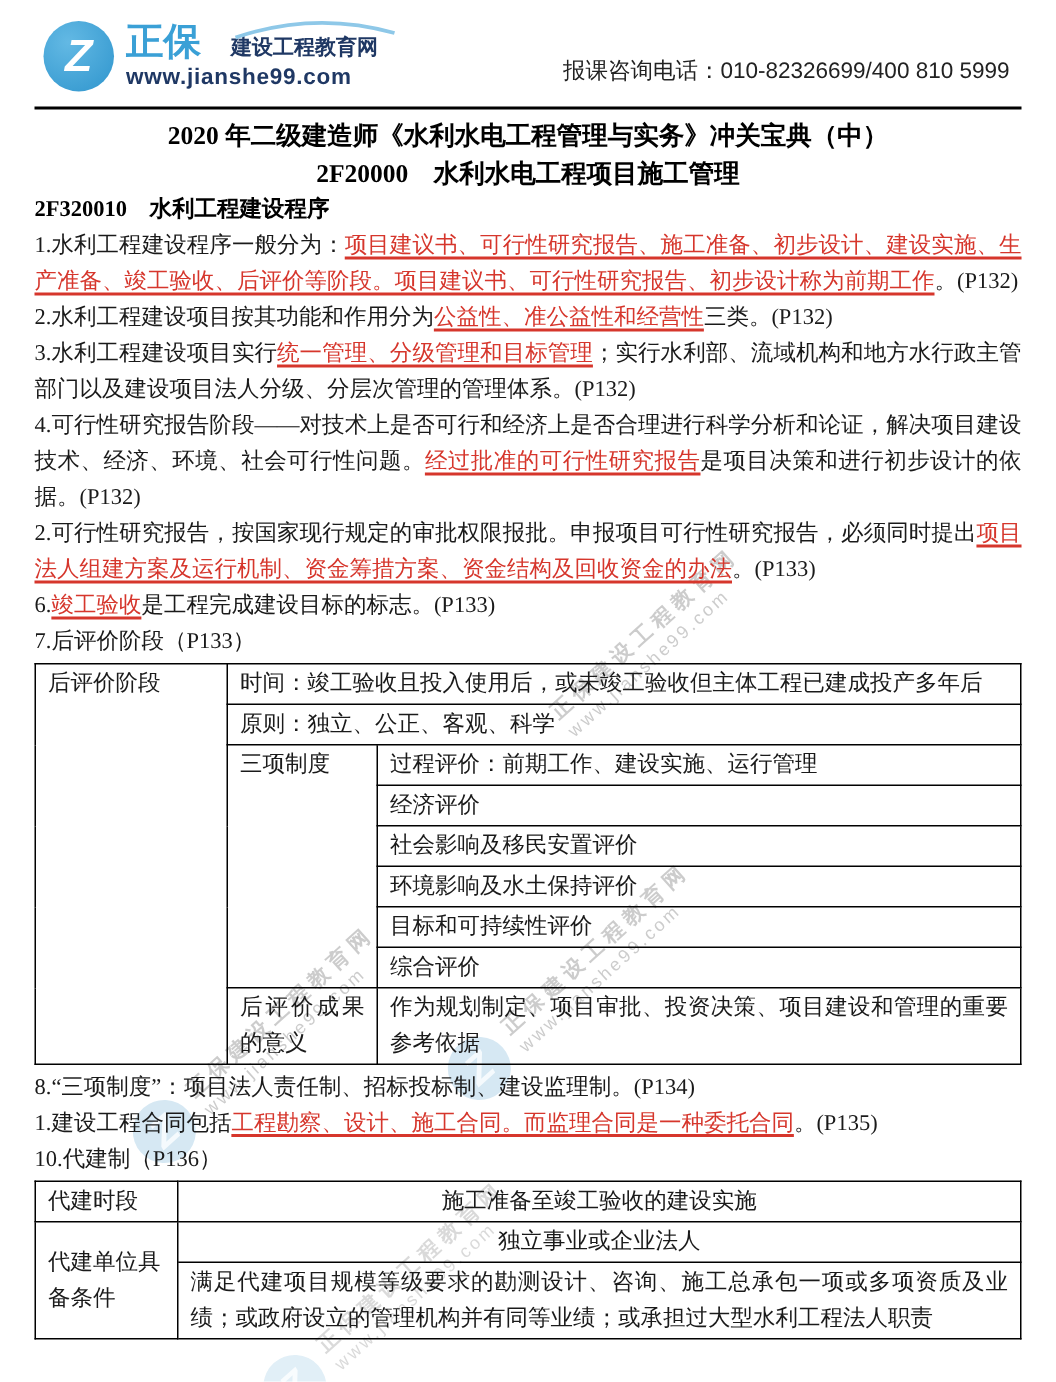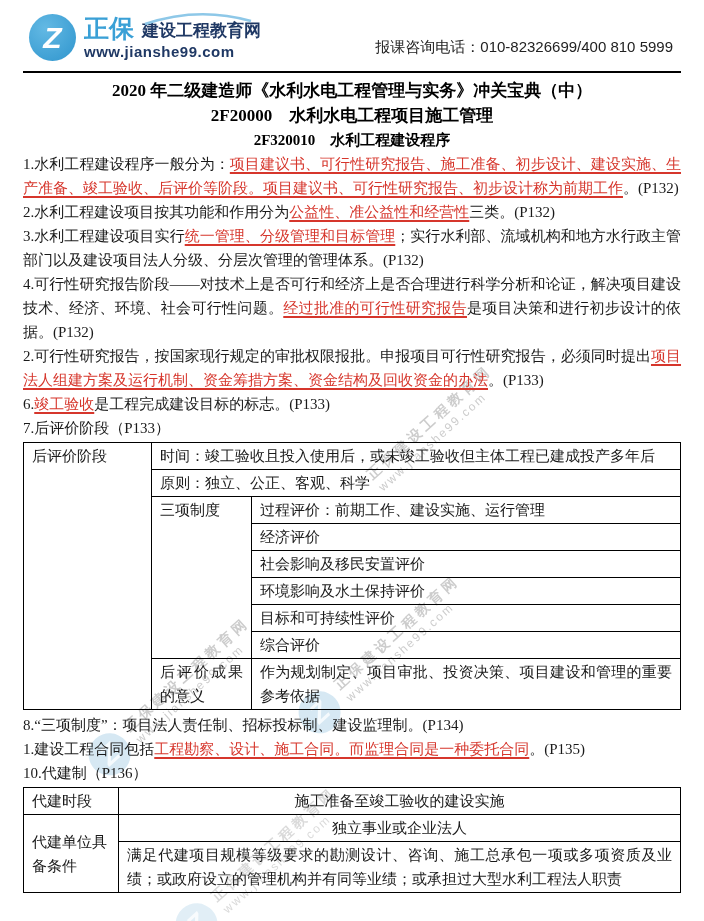--- a/index.html
+++ b/index.html
@@ -27,34 +27,34 @@
 
   .hdr { display:flex; justify-content:space-between; align-items:flex-end;
          padding:14px 8px 10px 6px; border-bottom:2px solid #000; }
   .logo { display:flex; align-items:center; gap:8px; }
   .logo-circle { width:47px; height:47px; border-radius:50%;
          background:radial-gradient(circle at 35% 30%, #63b9e4, #2f95cd);
          color:#ffffff; display:flex; align-items:center; justify-content:center;
          font-family:"Liberation Sans",sans-serif; font-weight:bold; font-style:italic;
          font-size:30px; }
   .logo-text { line-height:1.1; }
-  .logo-row1 { display:flex; align-items:flex-end; gap:8px; }
+  .logo-row1 { display:flex; align-items:flex-end; gap:20px; }
   .zb { color:#3aa0d6; font-size:25px; font-weight:bold; line-height:1; }
   .suffix-wrap { position:relative; padding-top:8px; }
   .suffix-wrap svg { position:absolute; top:-2px; left:0; width:112px; height:14px; }
-  .sfx { color:#1f3864; font-size:17px; font-weight:bold; }
+  .sfx { color:#1f3864; font-size:14px; font-weight:bold; }
   .logo-url { color:#1f3864; font-size:15px; font-weight:bold;
          font-family:"Liberation Sans",sans-serif; letter-spacing:.5px; margin-top:3px; }
   .phone { font-size:15px; color:#222; padding-bottom:4px; }
   .phone b { font-weight:normal; font-family:"Liberation Sans",sans-serif; }
 
   .title1, .title2 { text-align:center; font-weight:bold; font-size:17px;
          line-height:25px; color:#000; }
   .title1 { margin-top:5px; }
-  .section-title { font-weight:bold; font-size:15px; line-height:24px; color:#000;text-align:center; }
+  .section-title { font-weight:bold; font-size:15px; line-height:24px; color:#000; }
 
   .para { font-size:15px; line-height:24px; text-align:justify; }
   .red-u { color:#d6362c; text-decoration:underline;
            text-decoration-color:#d6362c; text-decoration-thickness:1.5px;
            text-underline-offset:3px;margin-top:20px; }
 
   table { border-collapse:collapse; width:100%; font-size:15px; }
   td { border:1px solid #000; padding:1px 8px; line-height:24px;
        vertical-align:top; text-align:justify; }
   .t1 { margin:2px 0 3px 0;font-family:Liberation Serif, serif; }

